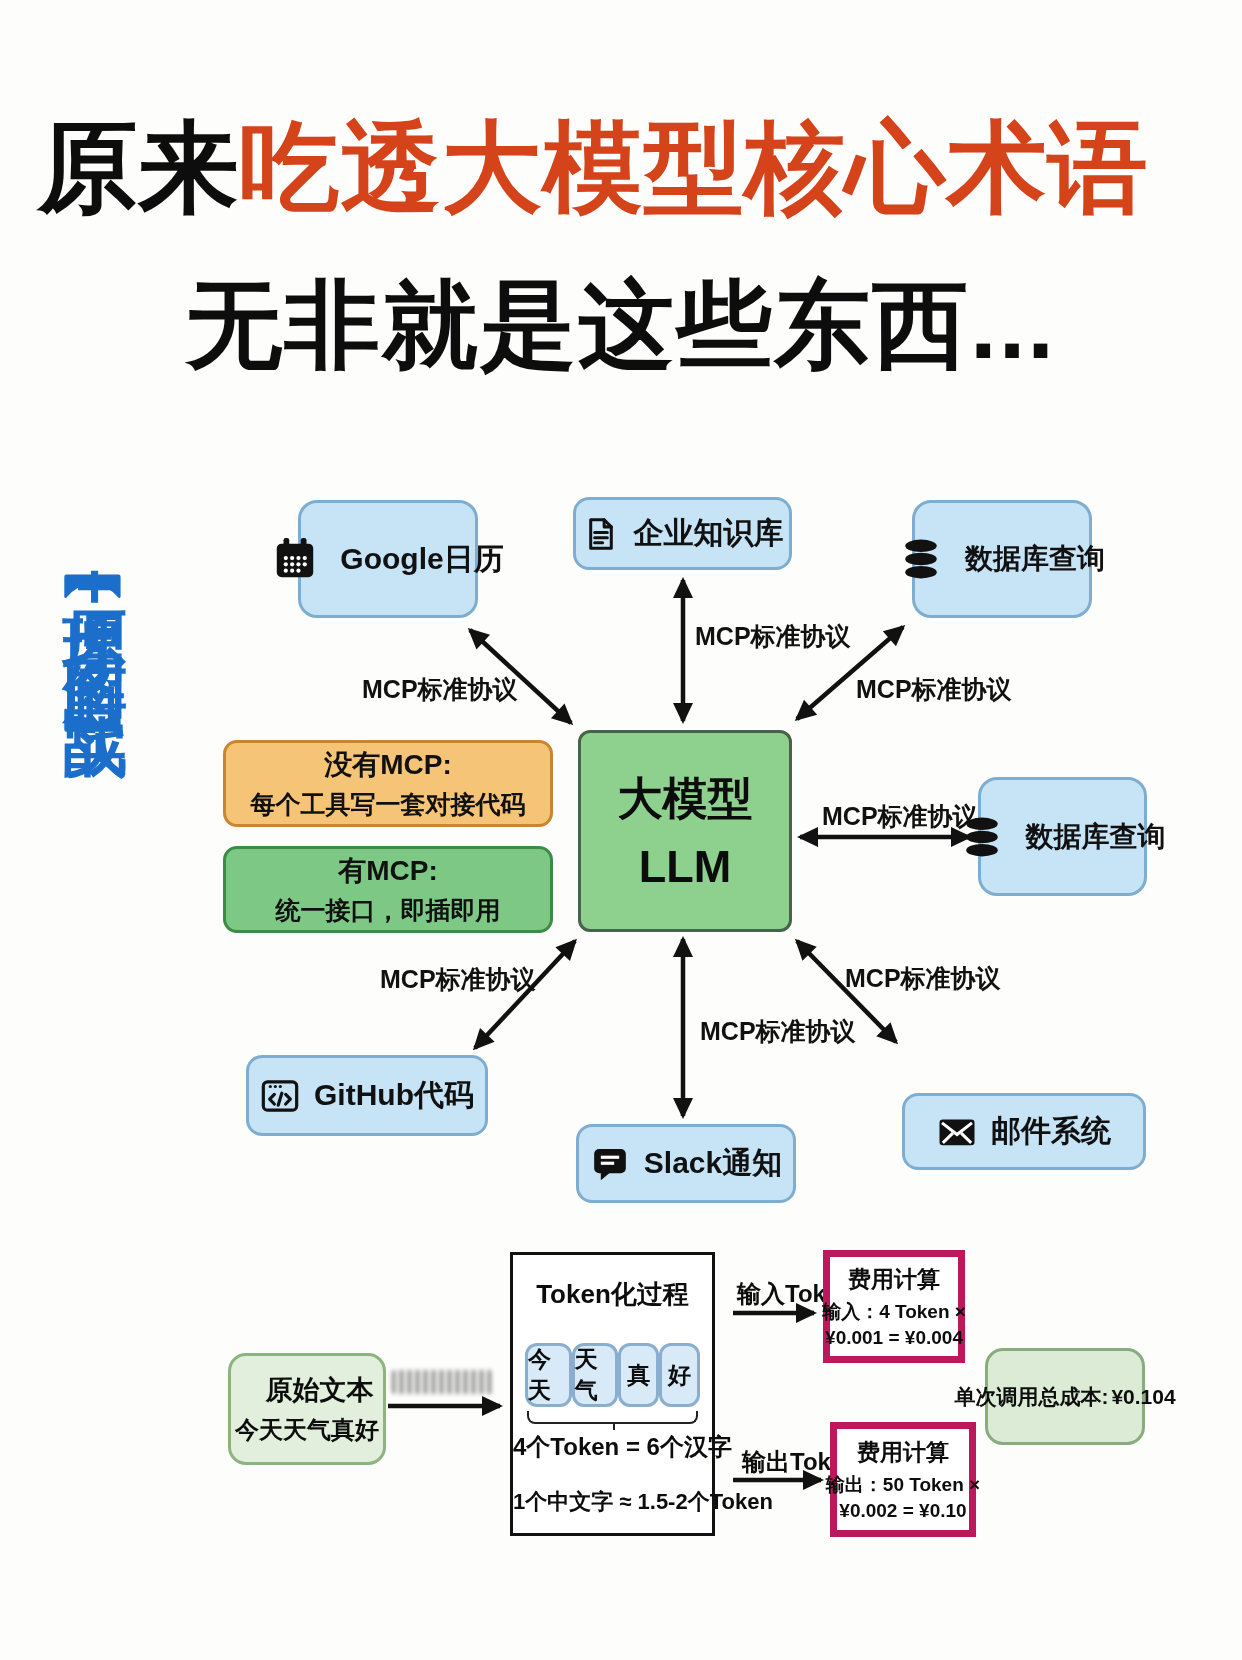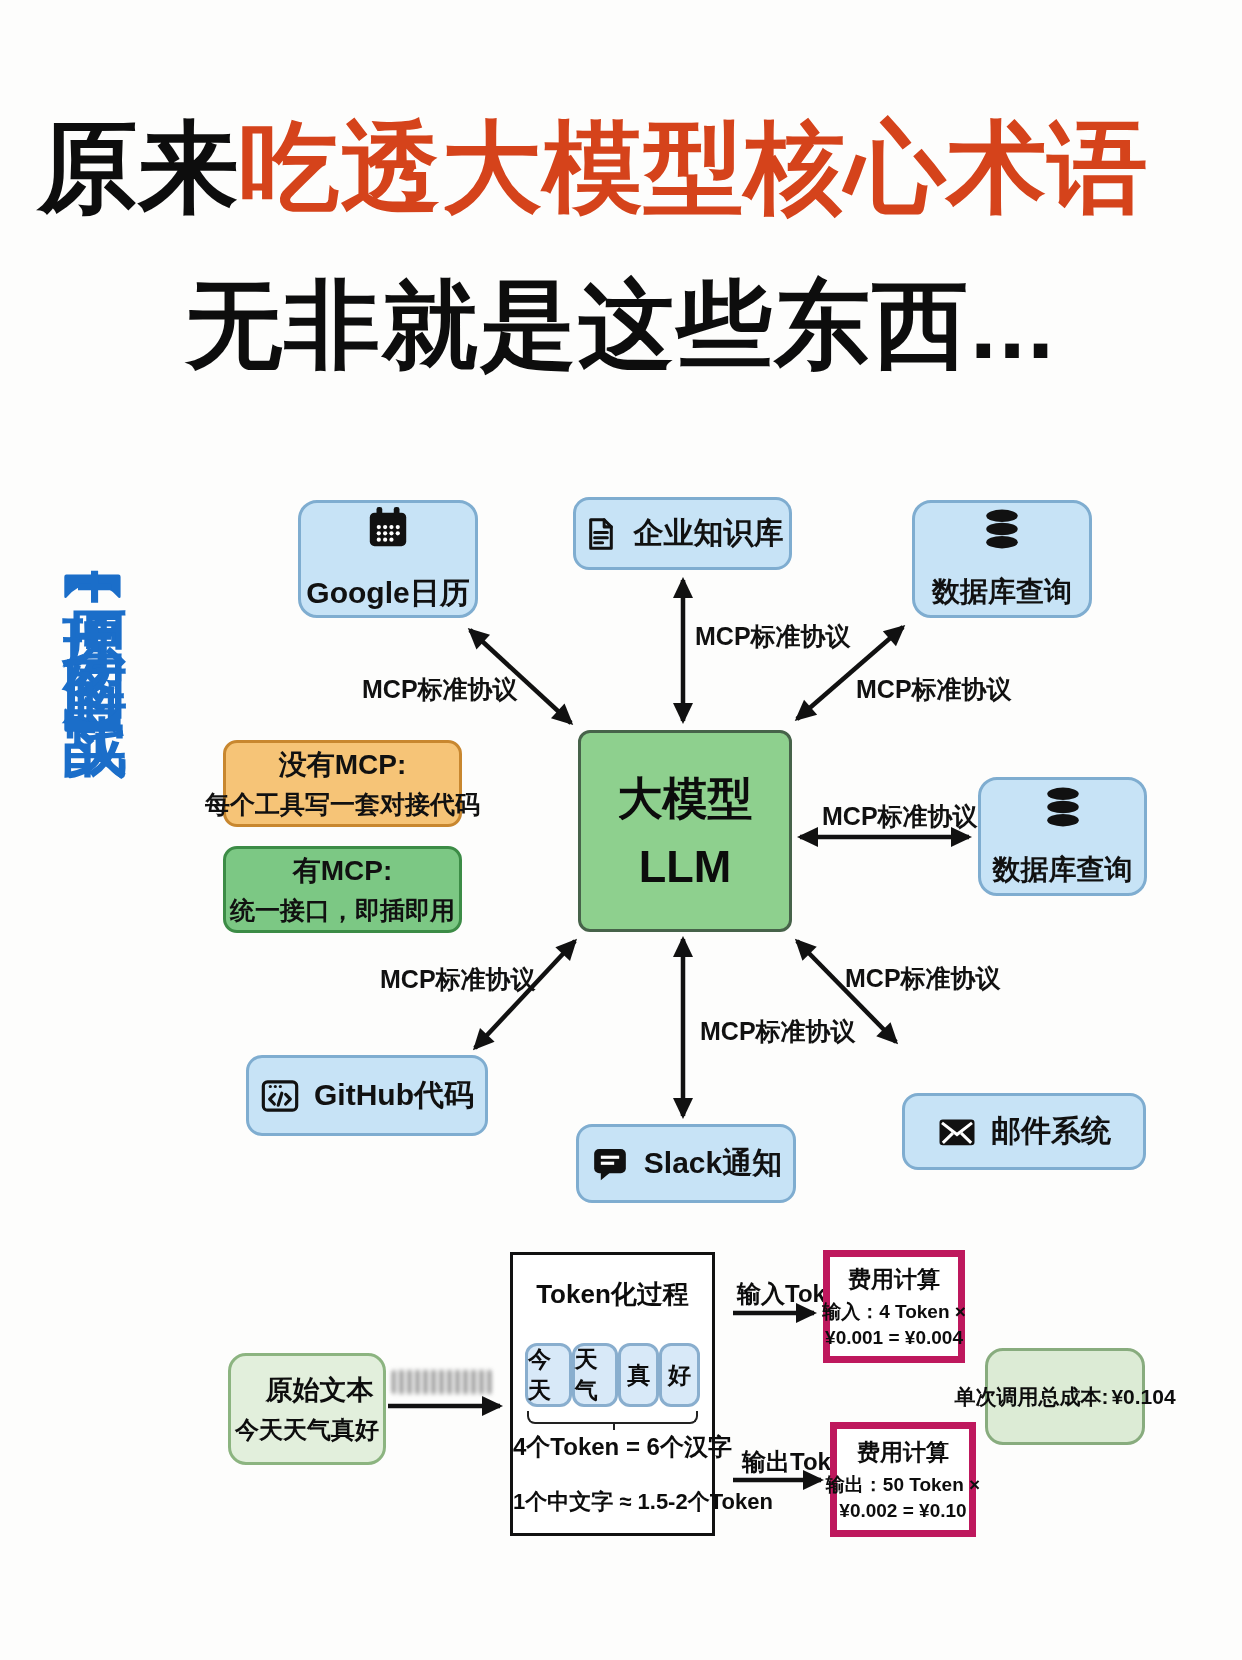--- a/index.html
+++ b/index.html
@@ -14,31 +14,31 @@
     font-size:96px;font-weight:900;letter-spacing:2px;line-height:1.1;white-space:nowrap;}
 
   
   .side-banner{position:absolute;left:60px;top:556px;height:700px;
     writing-mode:vertical-rl;text-orientation:mixed;
     font-size:64px;font-weight:900;color:#1b6ec9;letter-spacing:4px;line-height:1.1;}
 
   
   .node{position:absolute;background:#c7e3f6;border:3px solid #7fadd0;border-radius:16px;
     display:flex;align-items:center;justify-content:center;box-sizing:border-box;color:#111;}
-  .node.col{flex-direction:column;gap:22px;border-radius:19px;}
+  .node.col{gap:22px;border-radius:19px;}
   .node.row{flex-direction:row;gap:14px;}
   .node .lbl{font-weight:800;font-size:30px;white-space:nowrap;}
   .node.small-lbl .lbl{font-size:28px;}
 
   .llm-box{position:absolute;left:578px;top:730px;width:214px;height:202px;
     background:#8ed08e;border:3px solid #47634a;border-radius:12px;
     display:flex;flex-direction:column;align-items:center;justify-content:center;gap:12px;
     font-size:45px;font-weight:800;color:#0c0c0c;box-sizing:border-box;}
 
-  .callout{position:absolute;left:223px;width:239px;height:87px;border-radius:14px;
+  .callout{position:absolute;left:223px;width:330px;height:87px;border-radius:14px;
     display:flex;flex-direction:column;align-items:center;justify-content:center;gap:4px;
     text-align:center;color:#111;box-sizing:border-box;}
   .callout .t{font-size:28px;font-weight:800;}
   .callout .b{font-size:25px;font-weight:800;white-space:nowrap;}
   .callout.orange{top:740px;background:#f6c477;border:3px solid #c8872f;}
   .callout.green{top:846px;background:#7cc884;border:3px solid #3c8c46;}
 
   .elabel{position:absolute;font-size:25px;font-weight:800;color:#111;white-space:nowrap;}
 
   

